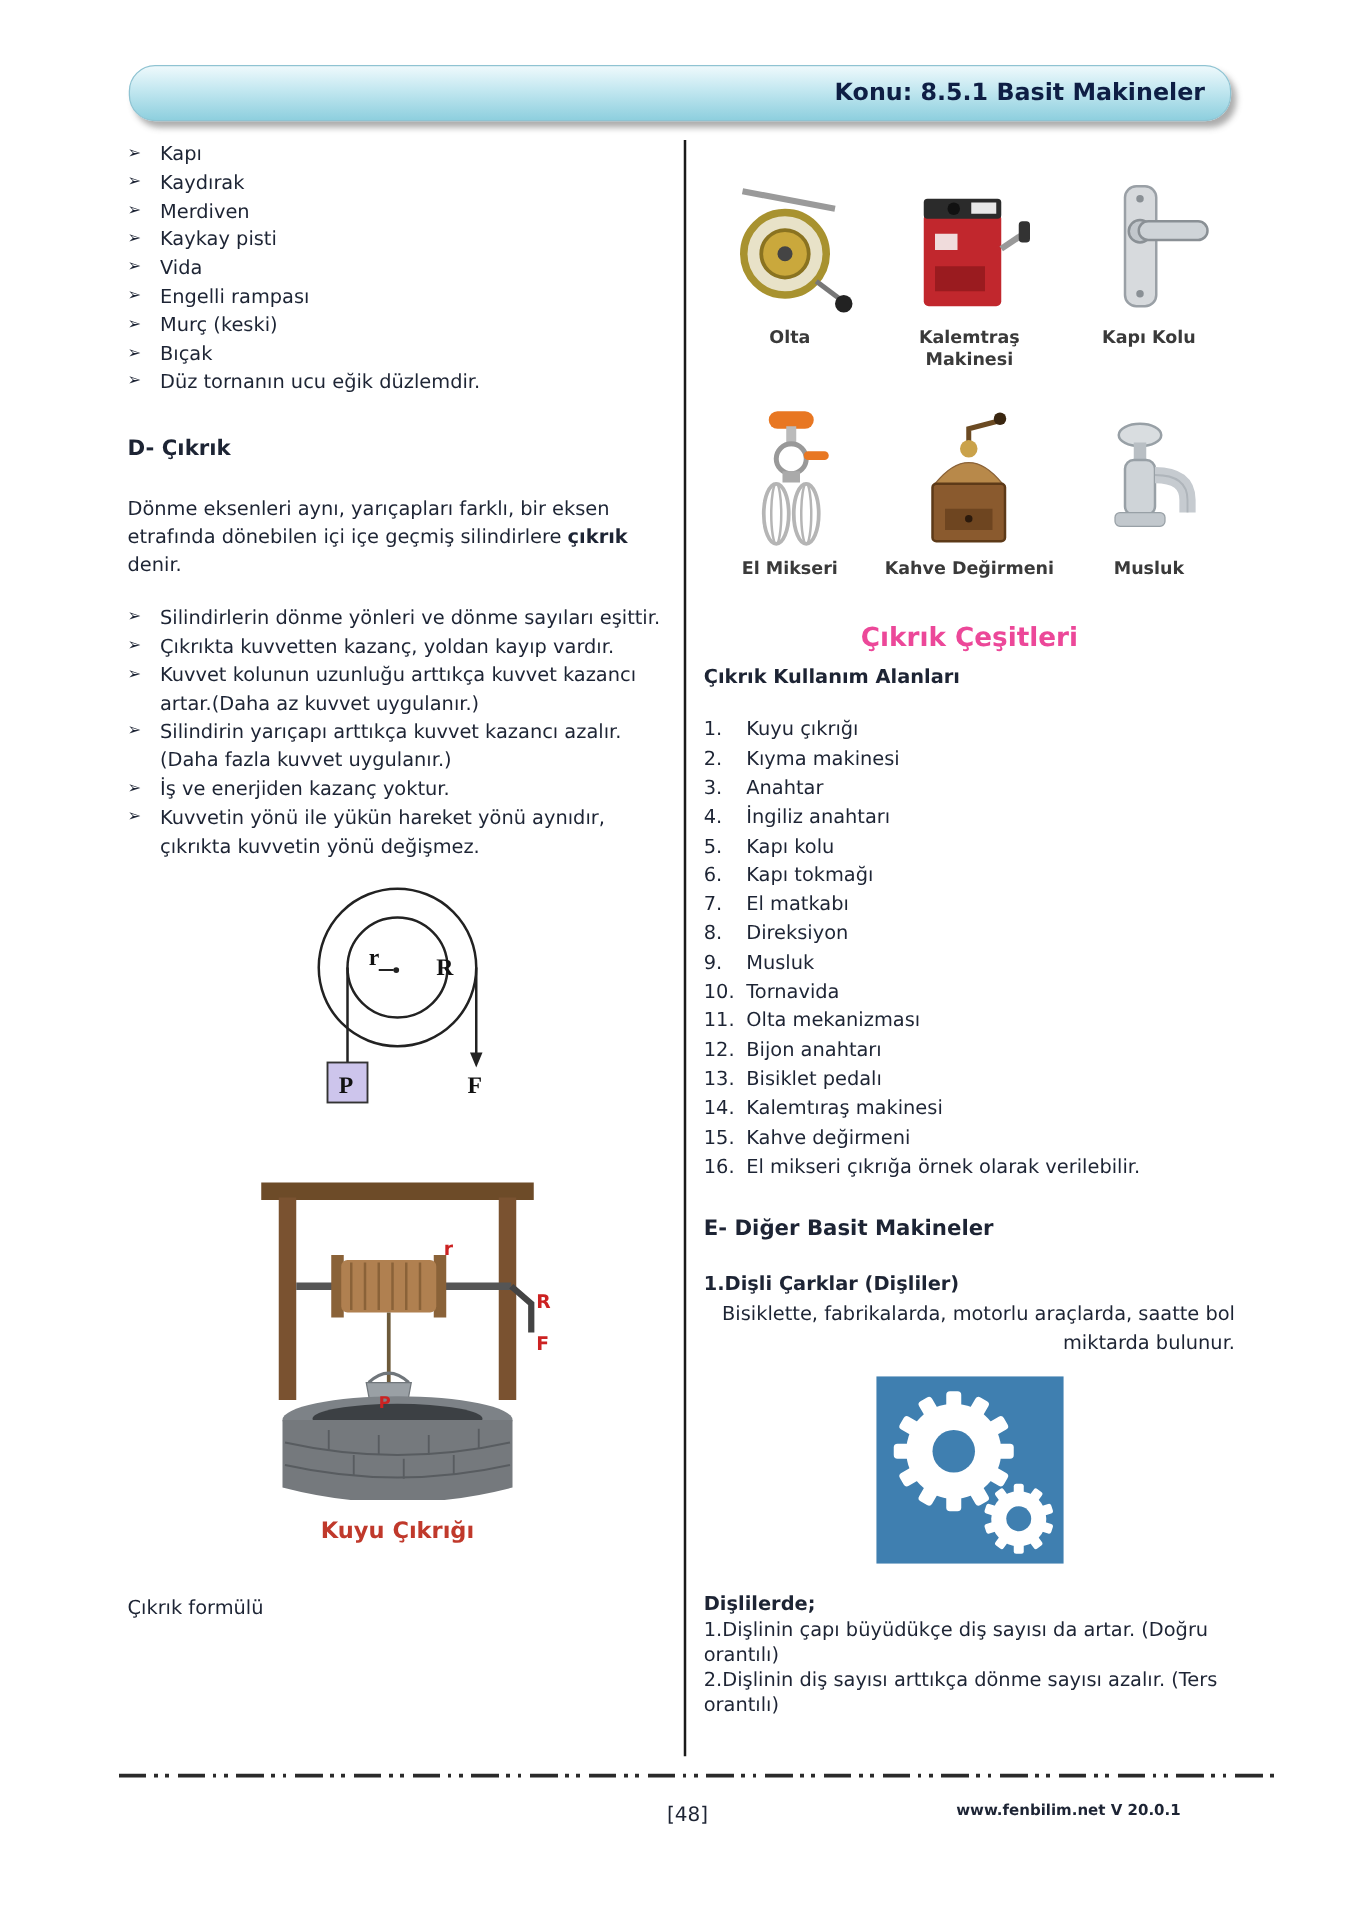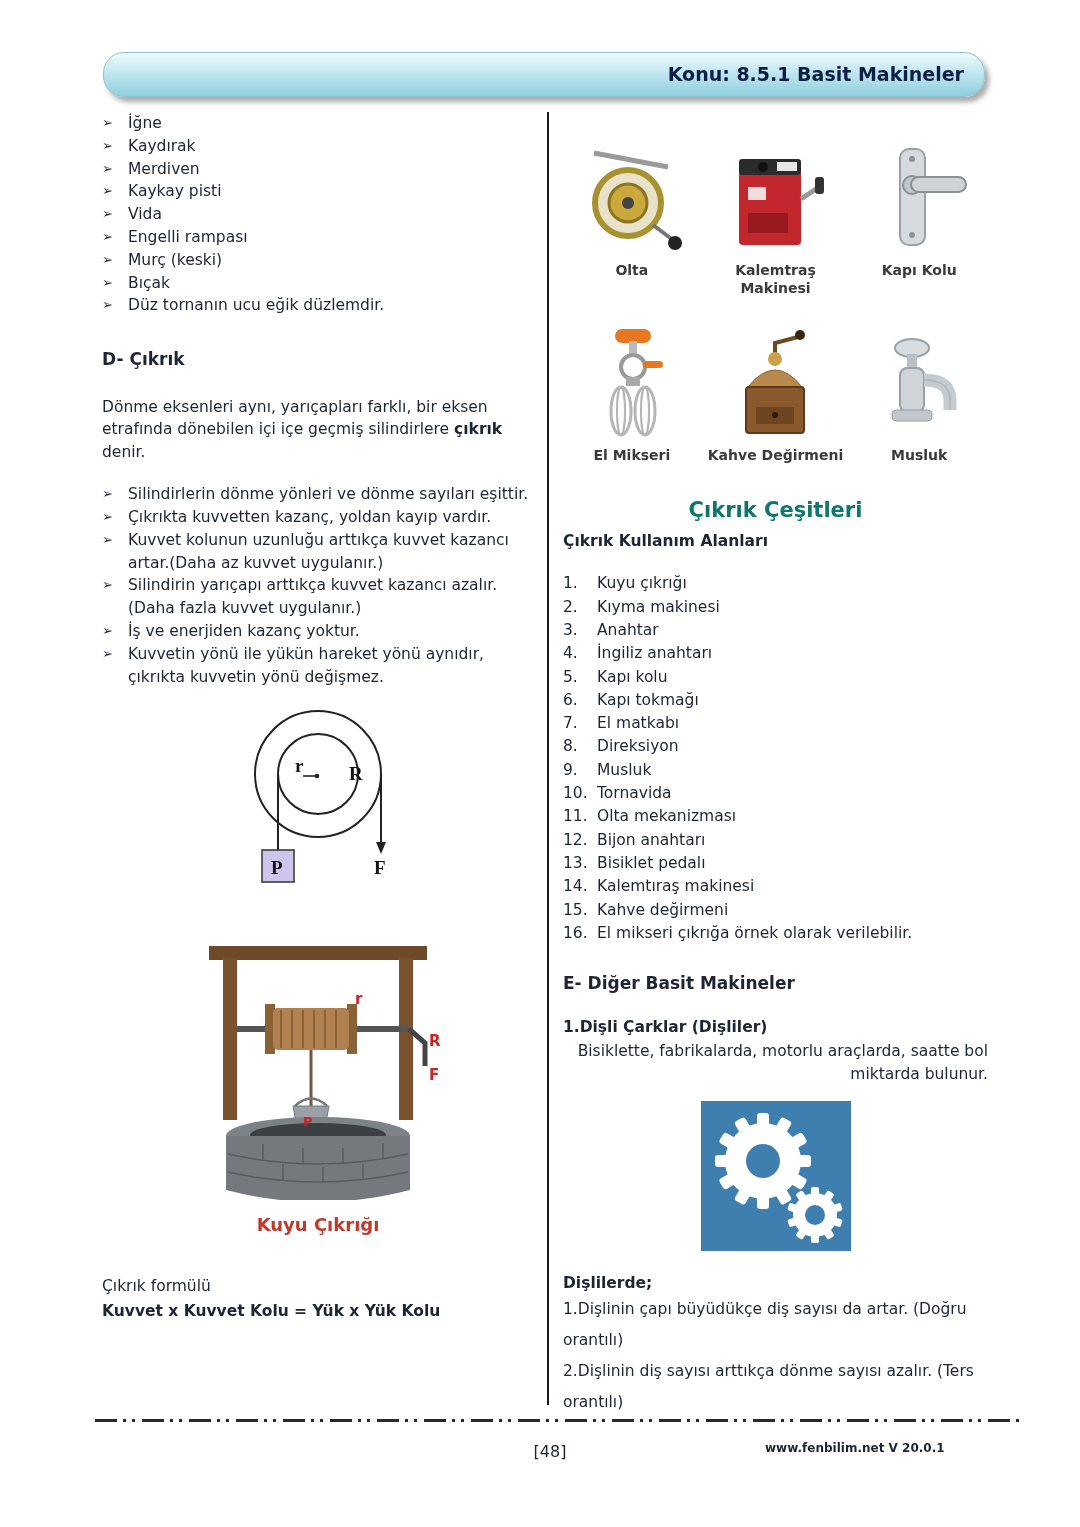--- a/index.html
+++ b/index.html
@@ -46,31 +46,31 @@
   .formula { margin-top:36px; }
   .formula div { line-height:25px; }
   
   .img-grid {
     display:grid; grid-template-columns:repeat(3,1fr);
     column-gap:6px; row-gap:26px; margin-top:26px;
   }
   .cell { margin:0; text-align:center; }
   .imgbox { height:118px; display:flex; align-items:center; justify-content:center; }
   .imglabel { font-size:14px; font-weight:bold; color:#3a3a3a; line-height:1.25; margin-top:6px; }
-  .red-heading { color:#0f766e; font-weight:bold; font-size:21px; text-align:center; margin-top:30px; }
+  .red-heading { color:#ec4899; font-weight:bold; font-size:21px; text-align:center; margin-top:30px; }
   .usage-title { font-weight:bold; margin-top:5px; }
   ol.numlist { margin-top:20px; }
   .numitem { display:flex; line-height:23.3px; }
   .num { width:34px; flex:0 0 34px; }
   .numtext { flex:1; }
   .gear-title { font-weight:bold; margin-top:20px; }
   .gear-text { margin-top:2px;text-align:right; }
   .gear-imgwrap { text-align:center; margin:16px 0 10px 0; }
   .notes-title { font-weight:bold; margin-top:14px; }
-  .notelist li { line-height:31px; }
+  .notelist li { line-height:20px; }
   
   .footer-line {
     position:absolute; left:95px; top:1419px; width:928px; height:3px;
     background:repeating-linear-gradient(90deg,
       #2a2a2a 0 22px, transparent 22px 28px,
       #2a2a2a 28px 31px, transparent 31px 37px,
       #2a2a2a 37px 40px, transparent 40px 47px);
   }
   .footer-page { position:absolute; top:1440px; left:505px; width:90px; text-align:center; font-size:16px; }
   .footer-site { position:absolute; top:1440px; left:765px; font-size:12px; font-weight:bold; }
@@ -85,21 +85,21 @@
   </div>
 
   <div class="col-divider"></div>
 
   <div class="col left">
 
     <ul class="blist">
 
         <li class="bitem">
           <span class="bmark">➢</span>
-          <span class="btext">İğne</span>
+          <span class="btext">Kapı</span>
         </li>
 
         <li class="bitem">
           <span class="bmark">➢</span>
           <span class="btext">Kaydırak</span>
         </li>
 
         <li class="bitem">
           <span class="bmark">➢</span>
           <span class="btext">Merdiven</span>
@@ -224,21 +224,20 @@
         <text x="162" y="66" class="red-label">r</text>
         <text x="236" y="108" class="red-label">R</text>
         <text x="236" y="142" class="red-label">F</text>
         <text x="110" y="188" class="red-label small">P</text>
       </svg>
       <div class="well-caption">Kuyu Çıkrığı</div>
     </div>
 
     <div class="formula">
       <div>Çıkrık formülü</div>
-      <div class="b">Kuvvet x Kuvvet Kolu = Yük x Yük Kolu</div>
     </div>
   </div>
 
   <div class="col right">
 
     <div class="img-grid">
 
       <figure class="cell">
         <div class="imgbox">
           <svg width="108" height="112" viewBox="0 0 108 112">

